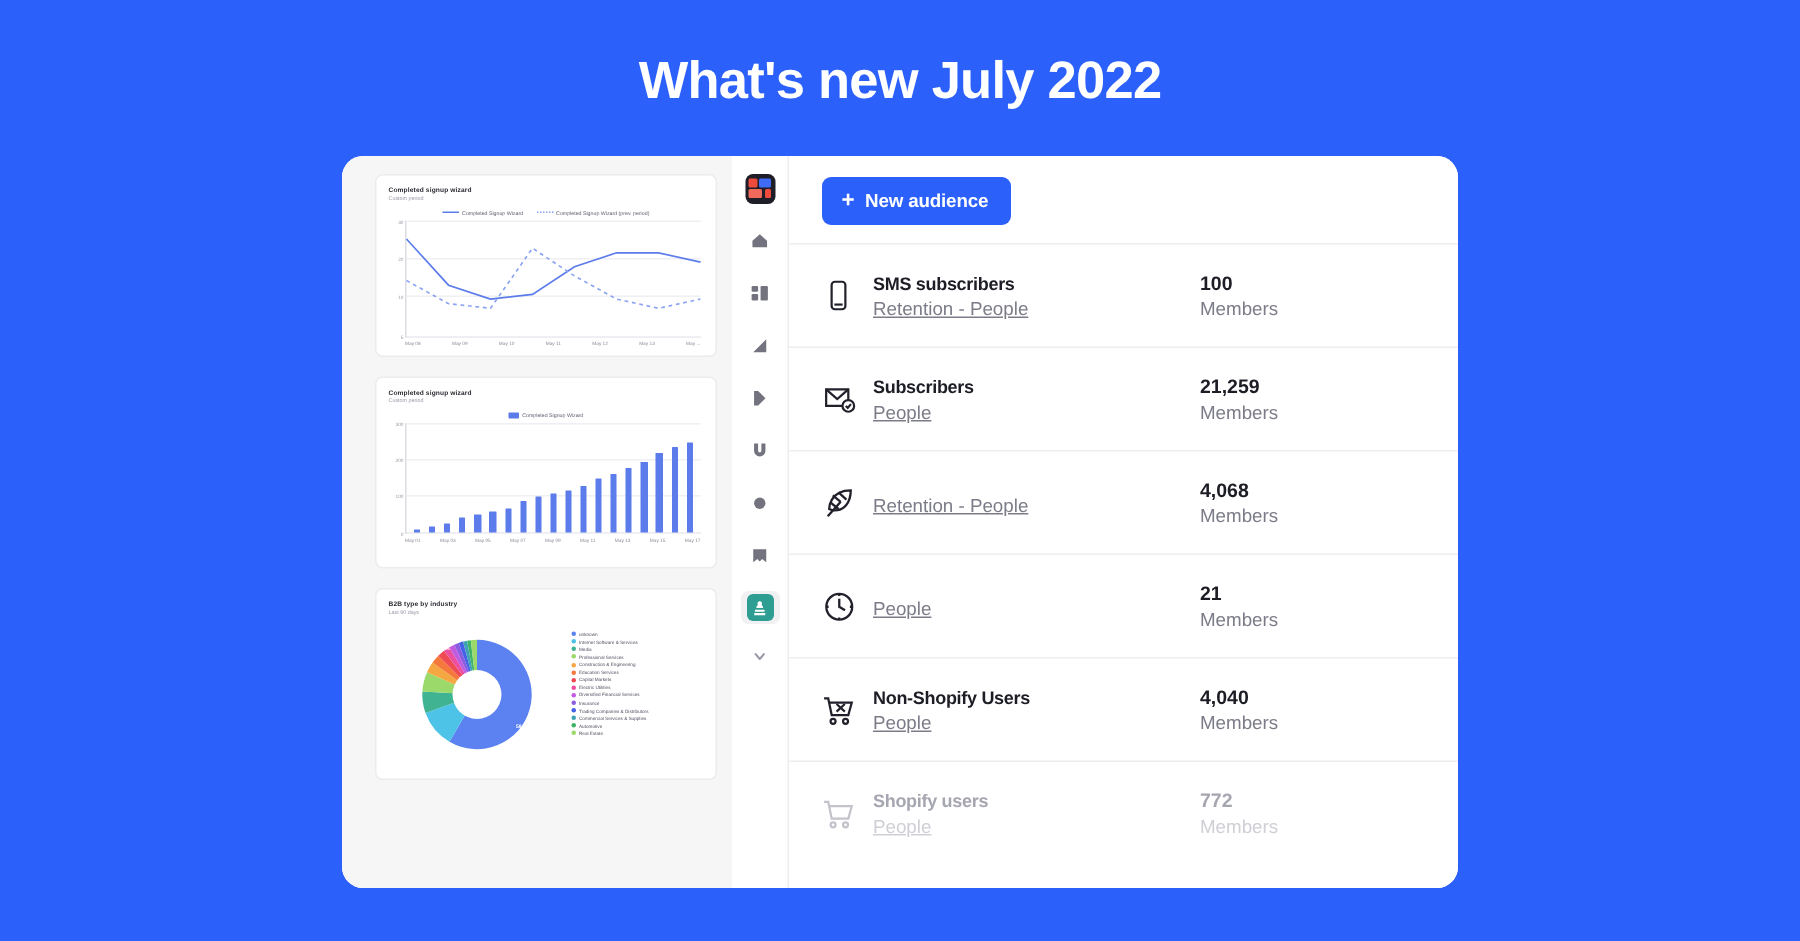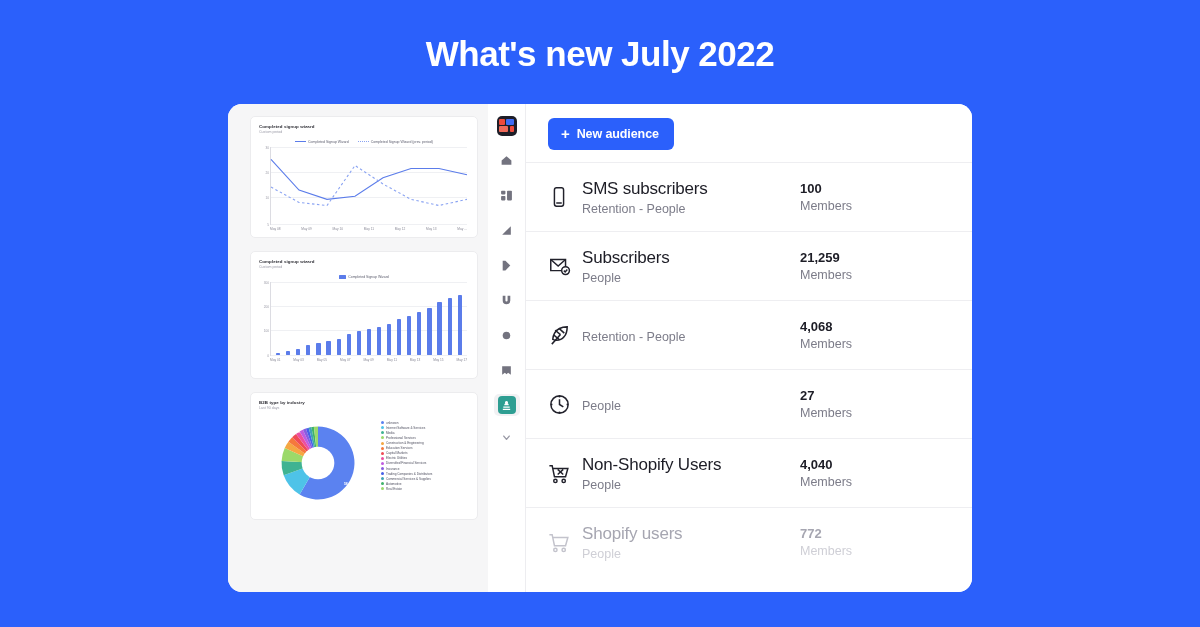--- a/index.html
+++ b/index.html
@@ -195,22 +195,22 @@
     padding: 0 22px;
     height: 69px;
     border-top: 1px solid #eeeef1;
   }
   .aud-row .ic {
     width: 34px; flex: none;
     color: #21212b;
     display: flex; align-items: center;
   }
   .aud-row .txt { width: 218px; flex: none; }
-  .aud-name { font-size: 17px; font-weight: normal; color: #1d1d26; letter-spacing: -0.2px; }
-  .aud-meta { font-size: 12.5px; color: #7c7c89; margin-top: 3px; }
+  .aud-name { font-size: 12px; font-weight: bold; color: #1d1d26; letter-spacing: -0.2px; }
+  .aud-meta { font-size: 12.5px; color: #7c7c89; margin-top: 3px; text-decoration: underline; }
   .aud-count { font-size: 13px; font-weight: bold; color: #1d1d26; }
   .aud-unit { font-size: 12.5px; color: #7c7c89; margin-top: 3px; }
   .aud-row.muted .ic { color: #c3c3cc; }
   .aud-row.muted .aud-name { color: #a6a6b1; }
   .aud-row.muted .aud-meta,
   .aud-row.muted .aud-unit { color: #cfcfd6; }
   .aud-row.muted .aud-count { color: #a6a6b1; }
 </style>
 </head>
 <body>
@@ -558,21 +558,21 @@
               <line x1="12" y1="3" x2="12" y2="4.6"></line>
               <line x1="21" y1="12" x2="19.4" y2="12"></line>
               <line x1="12" y1="21" x2="12" y2="19.4"></line>
               <line x1="3" y1="12" x2="4.6" y2="12"></line>
             </svg>
           </div>
           <div class="txt">
             <div class="aud-meta">People</div>
           </div>
           <div class="num">
-            <div class="aud-count">27</div>
+            <div class="aud-count">21</div>
             <div class="aud-unit">Members</div>
           </div>
         </div>
         <div class="aud-row">
           <div class="ic">
             <svg width="24" height="23" viewBox="0 0 26 24" fill="none" stroke="currentColor" stroke-width="1.6">
               <polyline points="1.5 3.5 4.5 3.5 7 15.5 19 15.5 21.5 6.5 5.5 6.5"></polyline>
               <circle cx="8" cy="20" r="1.8"></circle>
               <circle cx="17" cy="20" r="1.8"></circle>
               <line x1="10.5" y1="7.5" x2="16.5" y2="13"></line>

